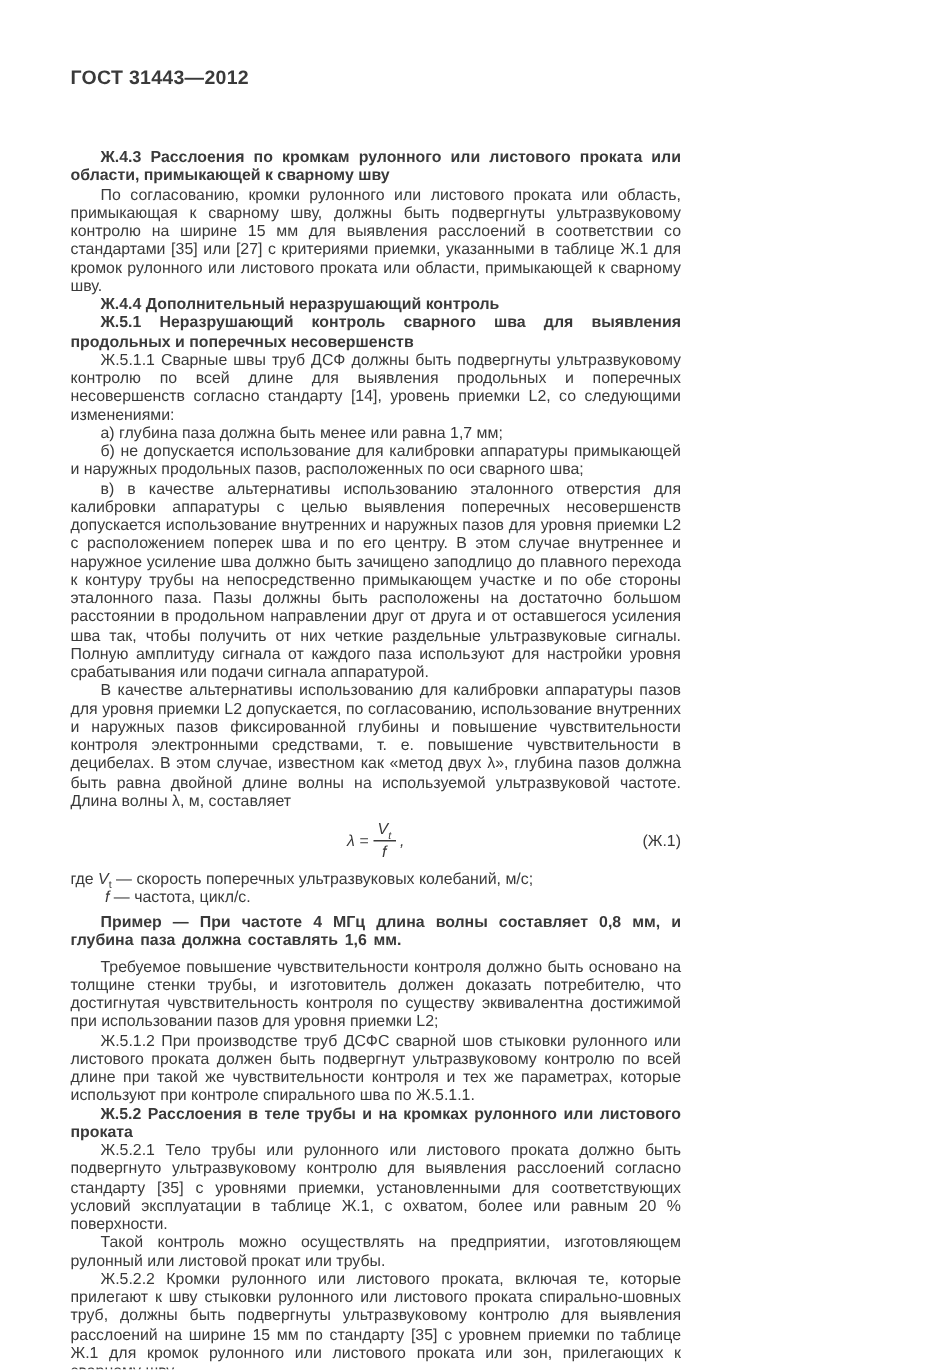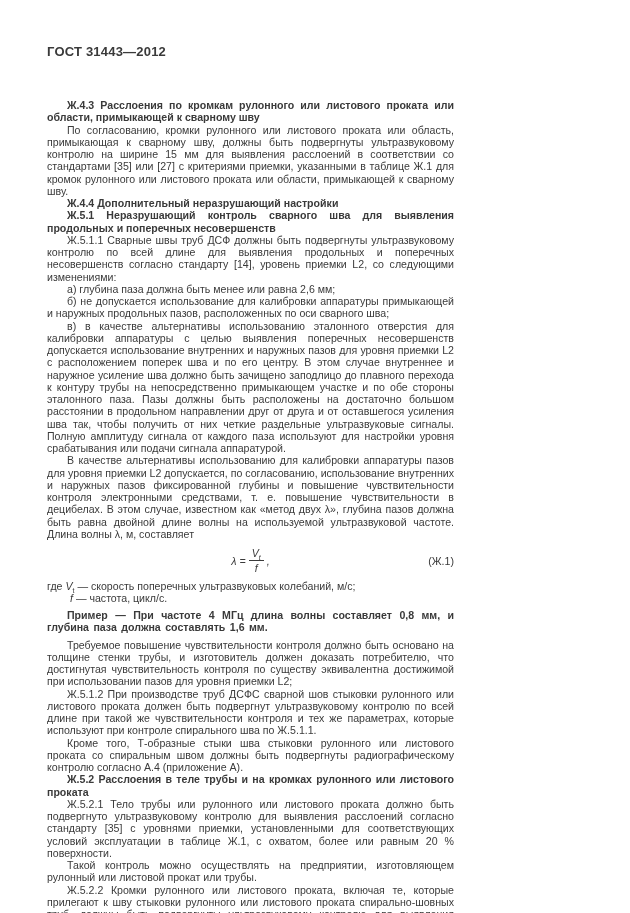--- a/index.html
+++ b/index.html
@@ -101,42 +101,41 @@
   }
 </style>
 </head>
 <body>
 
 <div class="page">
   <div class="doc-header">ГОСТ 31443—2012</div>
   <div class="doc-body">
       <p class="section-heading">Ж.4.3 Расслоения по кромкам рулонного или листового проката или области, примыкающей к сварному шву</p>
       <p class="body-paragraph">По согласованию, кромки рулонного или листового проката или область, примыкающая к сварному шву, должны быть подвергнуты ультразвуковому контролю на ширине 15 мм для выявления расслоений в соответствии со стандартами [35] или [27] с критериями приемки, указанными в таблице Ж.1 для кромок рулонного или листового проката или области, примыкающей к сварному шву.</p>
-      <p class="section-heading">Ж.4.4 Дополнительный неразрушающий настройки</p>
+      <p class="section-heading">Ж.4.4 Дополнительный неразрушающий контроль</p>
       <p class="section-heading">Ж.5.1 Неразрушающий контроль сварного шва для выявления продольных и поперечных несовершенств</p>
       <p class="body-paragraph">Ж.5.1.1 Сварные швы труб ДСФ должны быть подвергнуты ультразвуковому контролю по всей длине для выявления продольных и поперечных несовершенств согласно стандарту [14], уровень приемки L2, со следующими изменениями:</p>
-      <p class="body-paragraph">а) глубина паза должна быть менее или равна 2,6 мм;</p>
+      <p class="body-paragraph">а) глубина паза должна быть менее или равна 1,7 мм;</p>
       <p class="body-paragraph">б) не допускается использование для калибровки аппаратуры примыкающей и наружных продольных пазов, расположенных по оси сварного шва;</p>
       <p class="body-paragraph">в) в качестве альтернативы использованию эталонного отверстия для калибровки аппаратуры с целью выявления поперечных несовершенств допускается использование внутренних и наружных пазов для уровня приемки L2 с расположением поперек шва и по его центру. В этом случае внутреннее и наружное усиление шва должно быть зачищено заподлицо до плавного перехода к контуру трубы на непосредственно примыкающем участке и по обе стороны эталонного паза. Пазы должны быть расположены на достаточно большом расстоянии в продольном направлении друг от друга и от оставшегося усиления шва так, чтобы получить от них четкие раздельные ультразвуковые сигналы. Полную амплитуду сигнала от каждого паза используют для настройки уровня срабатывания или подачи сигнала аппаратурой.</p>
       <p class="body-paragraph">В качестве альтернативы использованию для калибровки аппаратуры пазов для уровня приемки L2 допускается, по согласованию, использование внутренних и наружных пазов фиксированной глубины и повышение чувствительности контроля электронными средствами, т. е. повышение чувствительности в децибелах. В этом случае, известном как «метод двух λ», глубина пазов должна быть равна двойной длине волны на используемой ультразвуковой частоте. Длина волны λ, м, составляет</p>
       <div class="formula-row"><span class="formula">
           <span>λ =</span>
           <span class="frac">
             <span class="num"><span class="var">V</span><sub class="var-sub">t</sub></span>
             <span class="den"><span class="var">f</span></span>
           </span>
           <span>,</span>
         </span><span class="formula-label">(Ж.1)</span></div>
       <div class="where-clause">
         <div class="where-line"><span>где </span><span class="var">V</span><sub class="var-sub">t</sub><span> — скорость поперечных ультразвуковых колебаний, м/с;</span></div>
         <div class="where-line indented"><span class="var">f</span><span> — частота, цикл/с.</span></div>
       </div>
       <p class="example-paragraph">Пример — При частоте 4 МГц длина волны составляет 0,8 мм, и глубина паза должна составлять 1,6 мм.</p>
       <p class="body-paragraph">Требуемое повышение чувствительности контроля должно быть основано на толщине стенки трубы, и изготовитель должен доказать потребителю, что достигнутая чувствительность контроля по существу эквивалентна достижимой при использовании пазов для уровня приемки L2;</p>
       <p class="body-paragraph">Ж.5.1.2 При производстве труб ДСФС сварной шов стыковки рулонного или листового проката должен быть подвергнут ультразвуковому контролю по всей длине при такой же чувствительности контроля и тех же параметрах, которые используют при контроле спирального шва по Ж.5.1.1.</p>
-      <p class="body-paragraph">Кроме того, Т-образные стыки шва стыковки рулонного или листового проката со спиральным швом должны быть подвергнуты радиографическому контролю согласно А.4 (приложение А).</p>
       <p class="section-heading">Ж.5.2 Расслоения в теле трубы и на кромках рулонного или листового проката</p>
       <p class="body-paragraph">Ж.5.2.1 Тело трубы или рулонного или листового проката должно быть подвергнуто ультразвуковому контролю для выявления расслоений согласно стандарту [35] с уровнями приемки, установленными для соответствующих условий эксплуатации в таблице Ж.1, с охватом, более или равным 20 % поверхности.</p>
       <p class="body-paragraph">Такой контроль можно осуществлять на предприятии, изготовляющем рулонный или листовой прокат или трубы.</p>
       <p class="body-paragraph">Ж.5.2.2 Кромки рулонного или листового проката, включая те, которые прилегают к шву стыковки рулонного или листового проката спирально-шовных труб, должны быть подвергнуты ультразвуковому контролю для выявления расслоений на ширине 15 мм по стандарту [35] с уровнем приемки по таблице Ж.1 для кромок рулонного или листового проката или зон, прилегающих к сварному шву.</p>
     </div>
   <div class="doc-footer">80</div>
 </div>
 
 </body></html>

